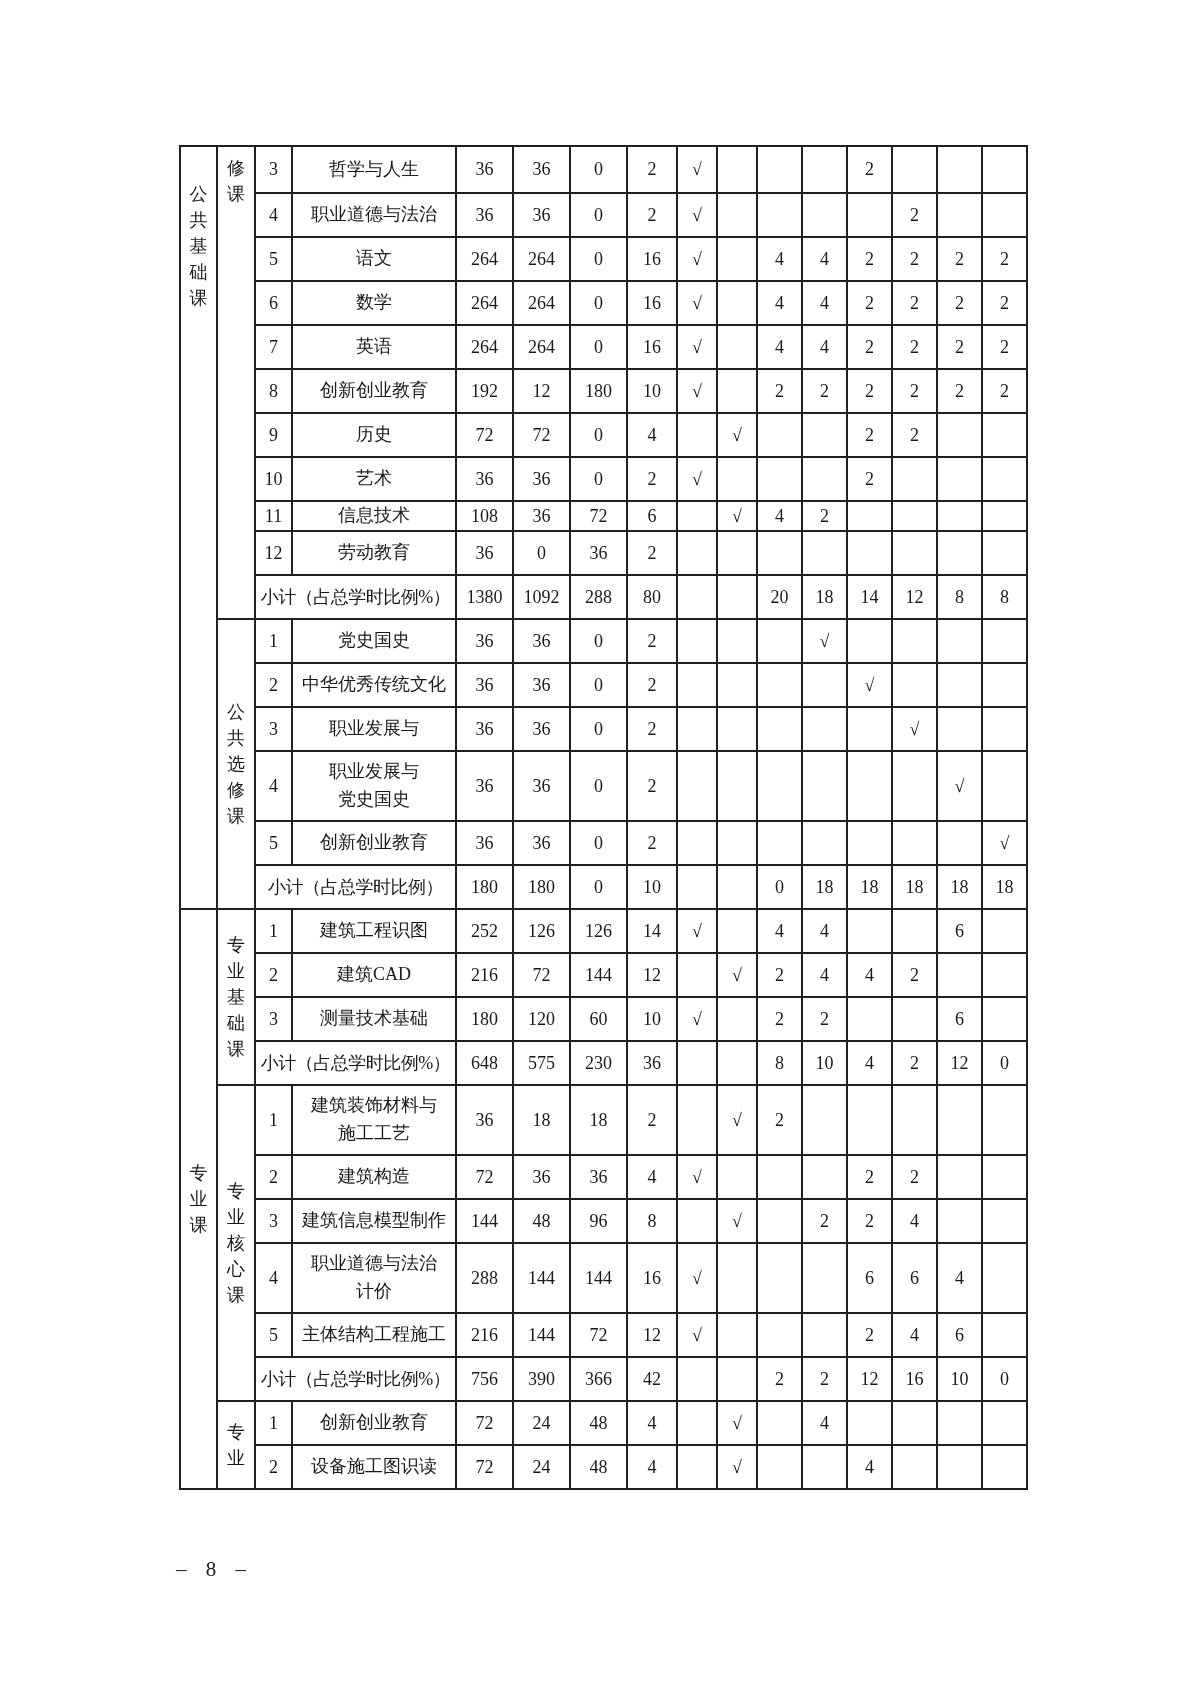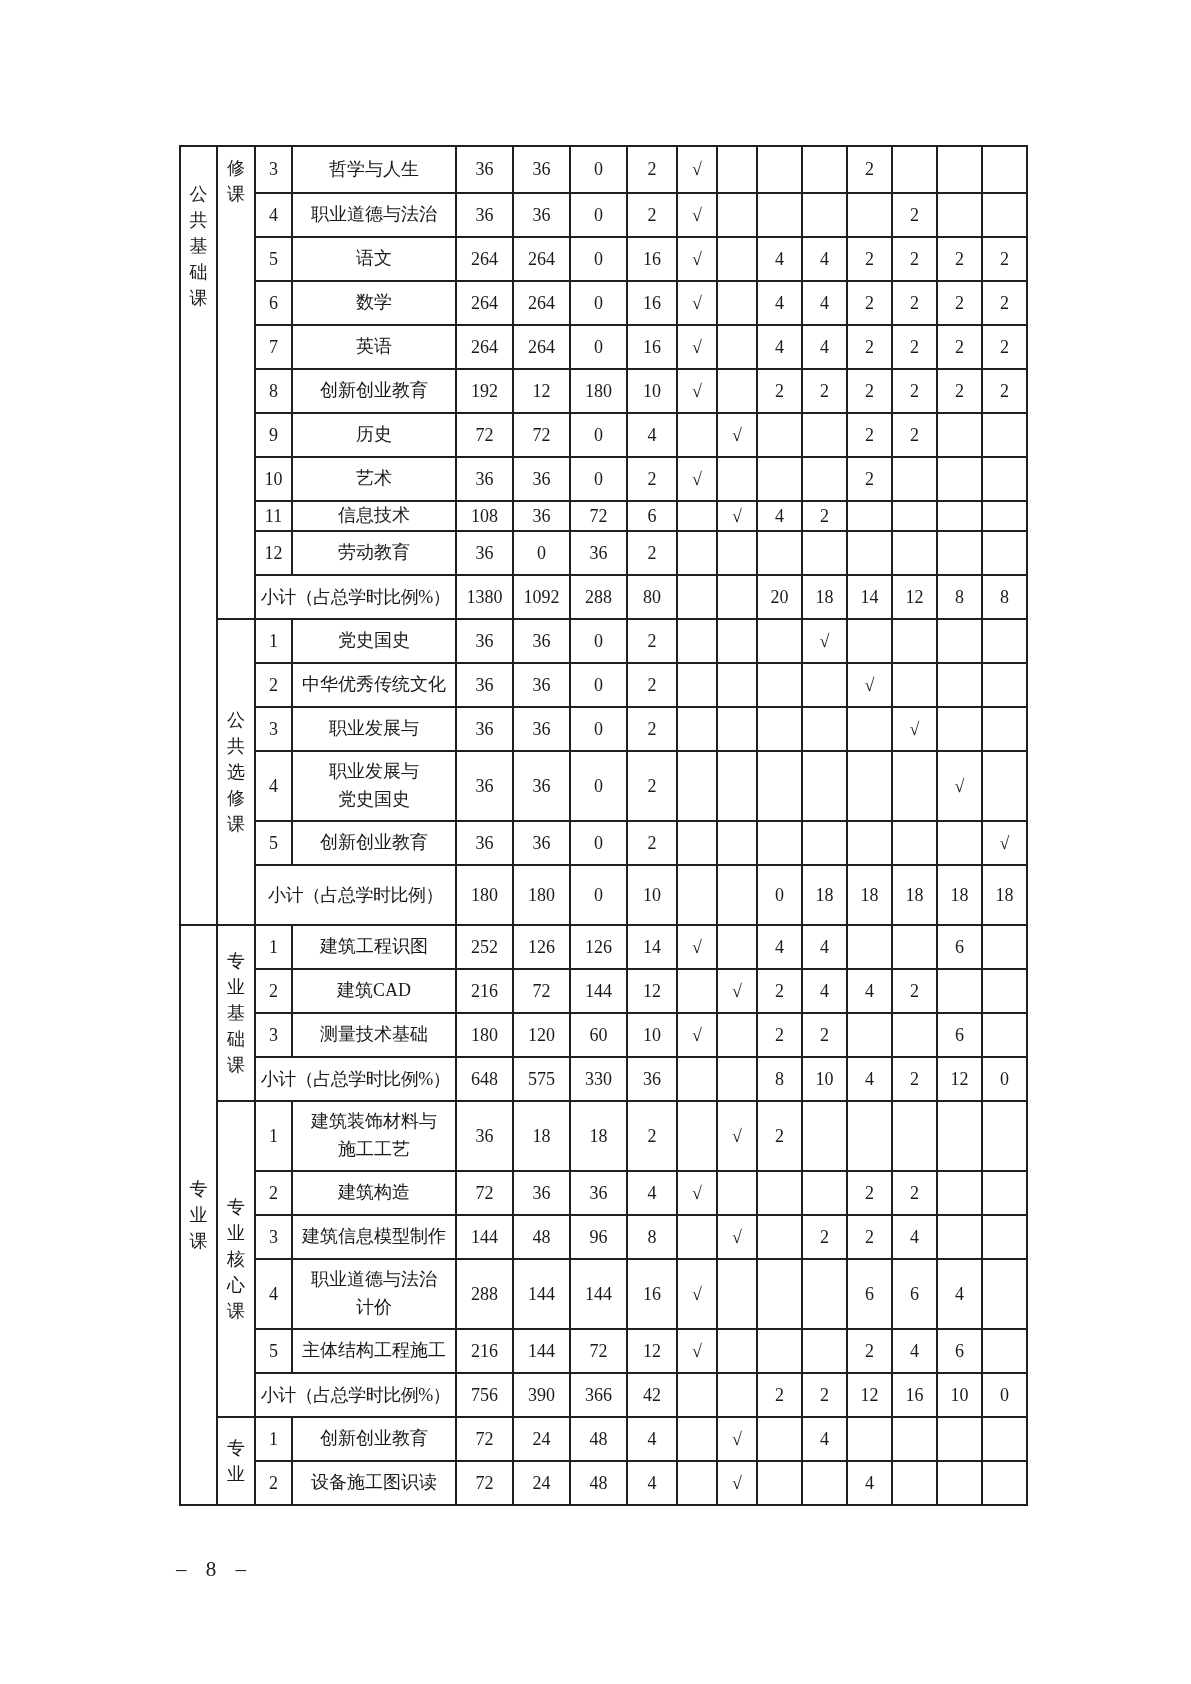--- a/index.html
+++ b/index.html
@@ -379,21 +379,21 @@
           <td>2</td>
           <td class="chk"></td>
           <td class="chk"></td>
           <td class="chk"></td>
           <td class="chk"></td>
           <td class="chk"></td>
           <td class="chk"></td>
           <td class="chk"></td>
           <td class="chk">√</td>
         </tr>
-        <tr style="height: 60px;">
+        <tr style="height: 44px;">
           <td class="subtotal-label" colspan="2">小计（占总学时比例）</td>
           <td>180</td>
           <td>180</td>
           <td>0</td>
           <td>10</td>
           <td class="chk"></td>
           <td class="chk"></td>
           <td>0</td>
           <td>18</td>
           <td>18</td>
@@ -468,21 +468,21 @@
           <td class="chk">2</td>
           <td class="chk"></td>
           <td class="chk"></td>
           <td class="chk">6</td>
           <td class="chk"></td>
         </tr>
         <tr style="height: 44px;">
           <td class="subtotal-label" colspan="2">小计（占总学时比例%）</td>
           <td>648</td>
           <td>575</td>
-          <td>330</td>
+          <td>230</td>
           <td>36</td>
           <td class="chk"></td>
           <td class="chk"></td>
           <td>8</td>
           <td>10</td>
           <td>4</td>
           <td>2</td>
           <td>12</td>
           <td>0</td>
         </tr>

